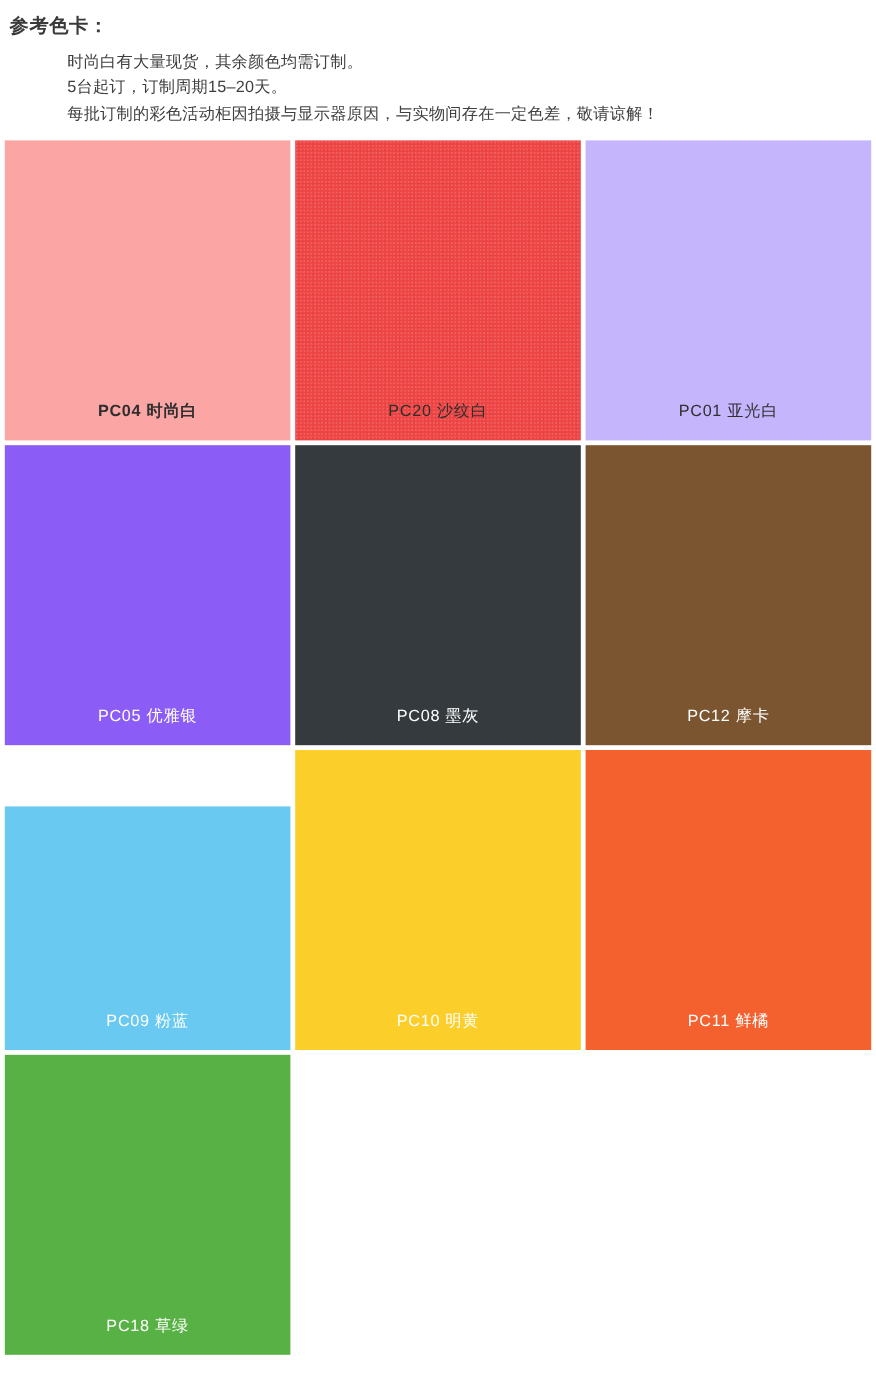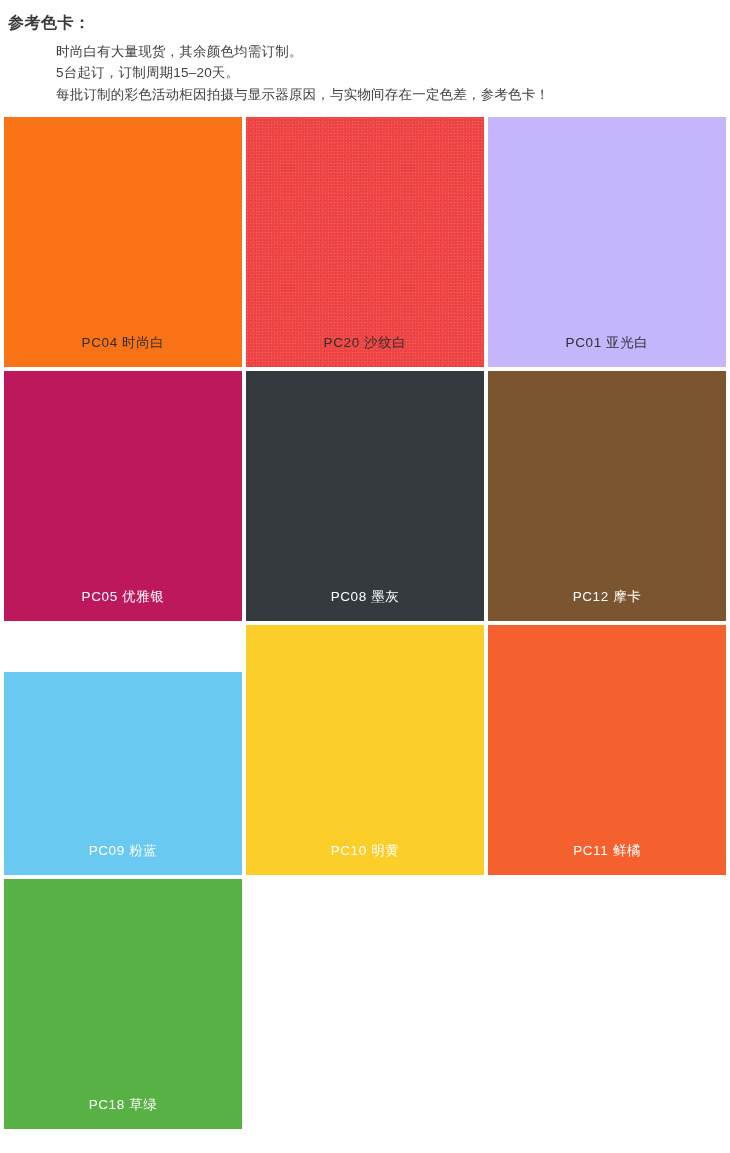--- a/index.html
+++ b/index.html
@@ -97,34 +97,34 @@
 </style>
 </head>
 <body>
 
 <div class="page">
 
   <div class="intro">
     <div class="intro-title">参考色卡：</div>
     <p class="intro-line">时尚白有大量现货，其余颜色均需订制。</p>
     <p class="intro-line">5台起订，订制周期15–20天。</p>
-    <p class="intro-line">每批订制的彩色活动柜因拍摄与显示器原因，与实物间存在一定色差，参考色卡！</p>
+    <p class="intro-line">每批订制的彩色活动柜因拍摄与显示器原因，与实物间存在一定色差，敬请谅解！</p>
   </div>
 
   <div class="swatch-grid" id="swatch-grid">
-      <div class="swatch" style="background: #f97316;">
+      <div class="swatch" style="background: #fca5a5; font-weight: bold;">
         <div class="swatch-label on-light">PC04 时尚白</div>
       </div>
       <div class="swatch textured" style="background: #ef4444;">
         <div class="swatch-label on-light">PC20 沙纹白</div>
       </div>
       <div class="swatch" style="background: #c4b5fd;">
         <div class="swatch-label on-light">PC01 亚光白</div>
       </div>
-      <div class="swatch" style="background: #be185d;">
+      <div class="swatch" style="background: #8b5cf6;">
         <div class="swatch-label on-dark">PC05 优雅银</div>
       </div>
       <div class="swatch" style="background: rgb(52, 58, 62);">
         <div class="swatch-label on-dark">PC08 墨灰</div>
       </div>
       <div class="swatch" style="background: rgb(122, 85, 48);">
         <div class="swatch-label on-dark">PC12 摩卡</div>
       </div>
       <div class="swatch" style="background: rgb(106, 201, 240); margin-top: 47px;">
         <div class="swatch-label on-dark">PC09 粉蓝</div>

